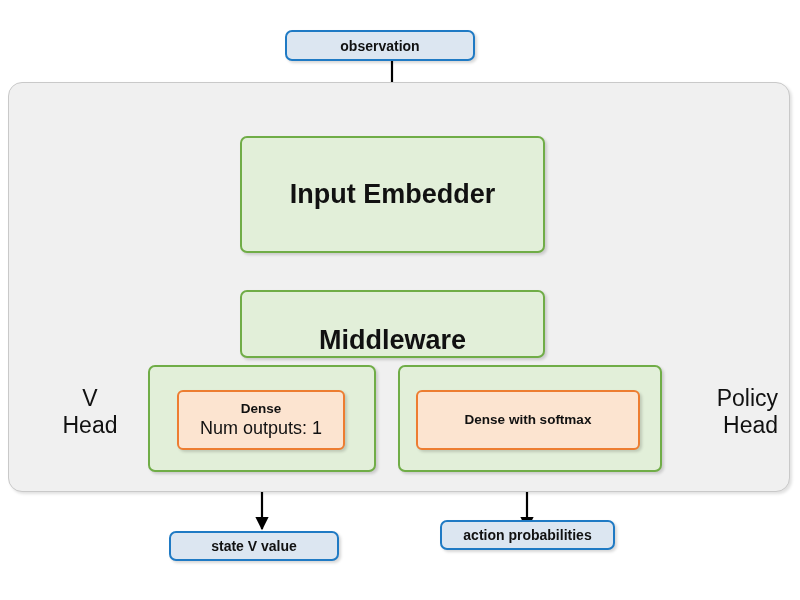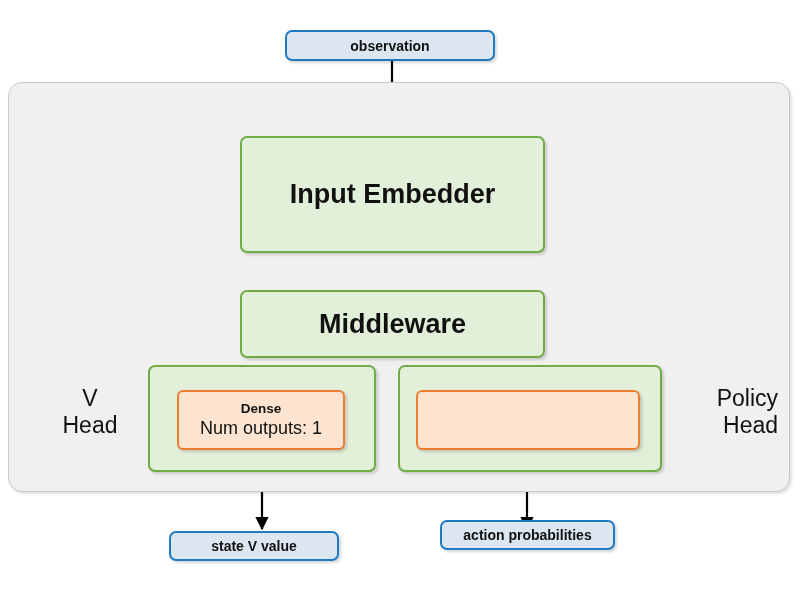--- a/index.html
+++ b/index.html
@@ -125,44 +125,45 @@
 
     <path d="M392,350 Q388,356 380,356 L271,356 Q262,356 262,365 L262,386" stroke="#000000" stroke-width="2.2" fill="none" marker-end="url(#arrowhead)"></path>
 
     <path d="M392,350 Q396,356 404,356 L518,356 Q527,356 527,365 L527,386" stroke="#000000" stroke-width="2.2" fill="none" marker-end="url(#arrowhead)"></path>
 
     <path d="M262,450 L262,529" stroke="#000000" stroke-width="2.2" fill="none" marker-end="url(#arrowhead)"></path>
 
     <path d="M527,450 L527,529" stroke="#000000" stroke-width="2.2" fill="none" marker-end="url(#arrowhead)"></path>
   </svg>
 
-  <div class="node io-box" style="left:285px; top:30px; width:210px; height:31px;">
+  <div class="node io-box" style="left:285px; top:30px; width:190px; height:31px;">
     <span>observation</span>
   </div>
 
   <div class="agent-container" style="left:8px; top:82px; width:782px; height:410px;"></div>
 
   <div class="node green-box big-label" style="left:240px; top:112px; width:305px; height:117px;">
     <span>Input Embedder</span>
   </div>
 
-  <div class="node green-box big-label" style="left:240px; top:266px; width:305px; height:68px;">
+  <div class="node green-box big-label" style="left:240px; top:266px; width:305px; height:68px;justify-content:flex-end;">
     <span>Middleware</span>
   </div>
 
   <div class="head-group" style="position:absolute; left:148px; top:365px; width:224px; height:103px;"></div>
 
   <div class="node dense-box" style="left:177px; top:390px; width:168px; height:60px;">
     <span class="dense-title">Dense</span>
     <span class="dense-sub">Num outputs: 1</span>
   </div>
 
   <div class="head-group" style="position:absolute; left:398px; top:365px; width:260px; height:103px;"></div>
 
   <div class="node dense-box" style="left:416px; top:390px; width:224px; height:60px;">
+    <span class="dense-title">Dense with softmax</span>
   </div>
 
   <div class="head-caption" style="left:40px; top:385px; width:100px;">
     <div>V</div>
     <div>Head</div>
   </div>
 
   <div class="head-caption" style="left:668px; top:385px; width:110px;text-align:right;">
     <div>Policy</div>
     <div>Head</div>

